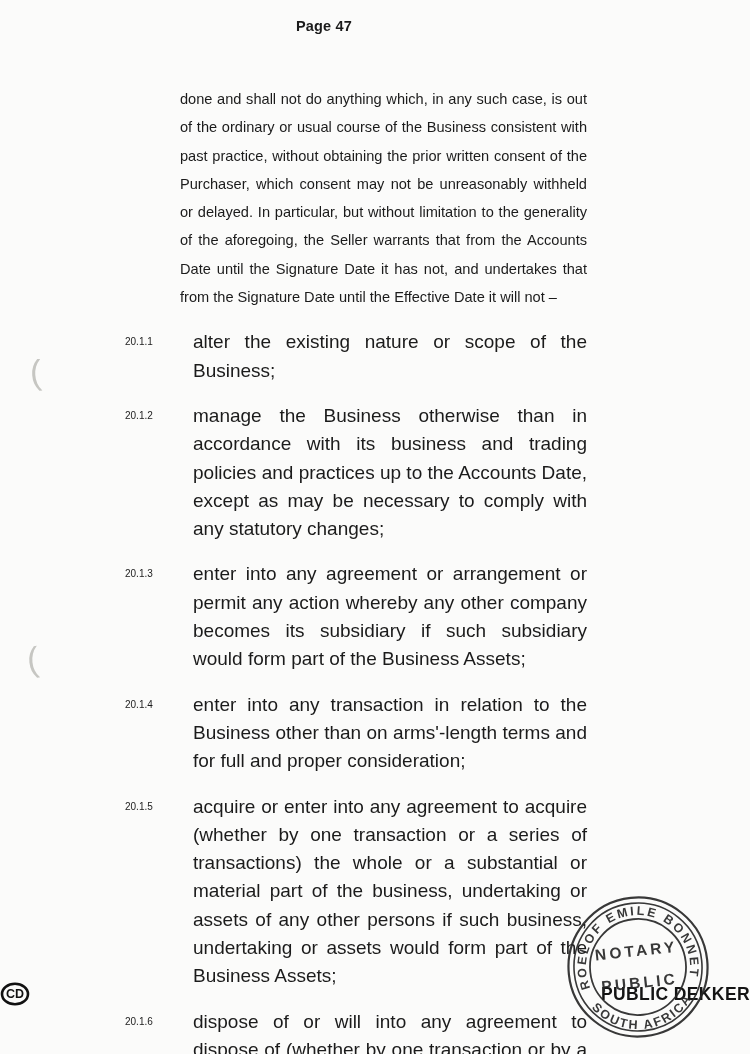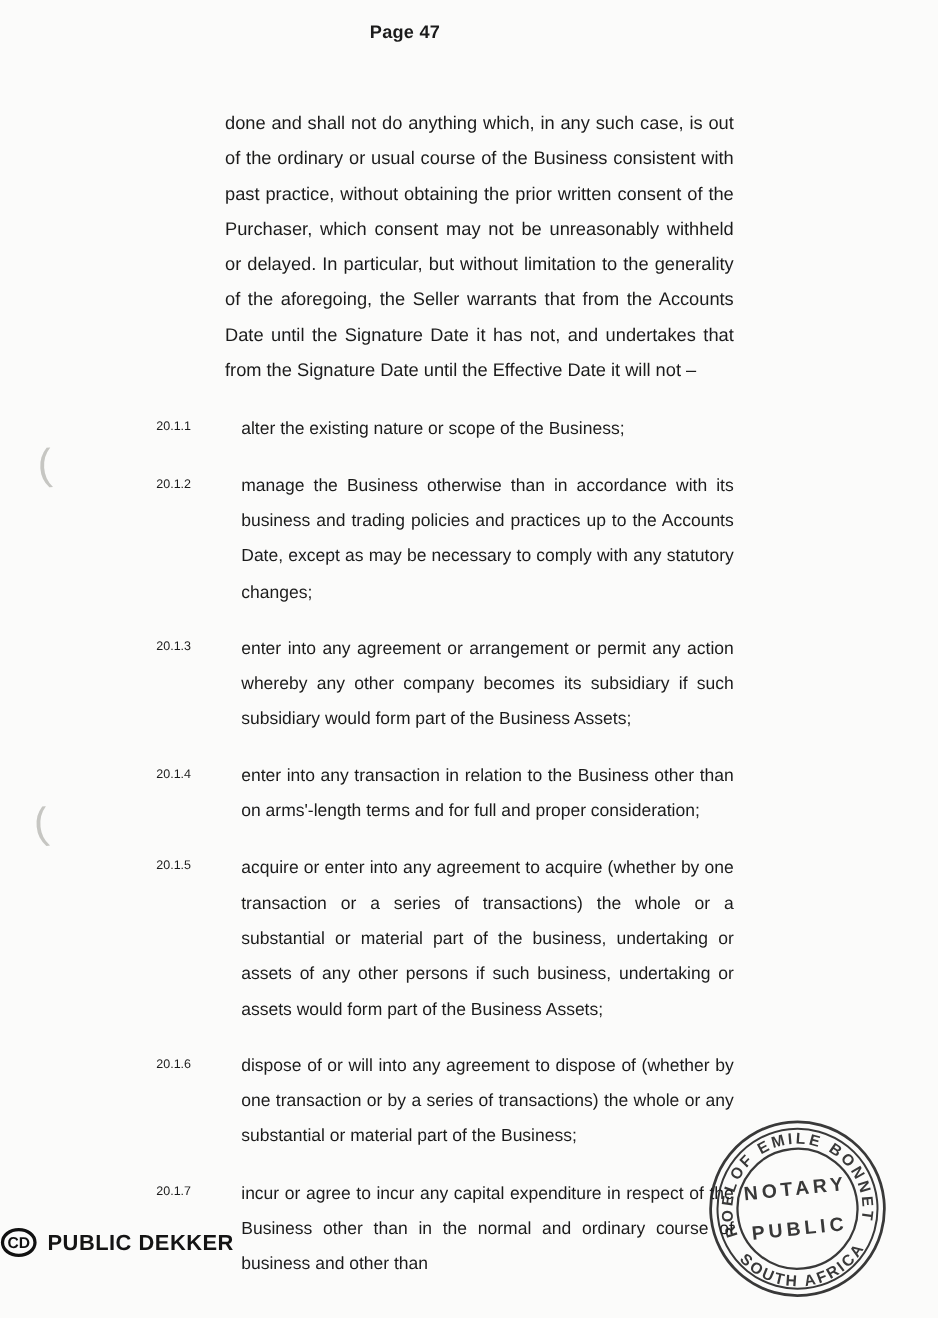--- a/index.html
+++ b/index.html
@@ -47,42 +47,42 @@
   .clause-num {
     flex: none;
     width: 68px;
     font-size: 10px;
     line-height: 28.3px;
   }
   .clause-text {
     flex: 1;
     margin: 0;
     text-align: justify;
-    font-size: 14px;
+    font-size: 19px;
     line-height: 28.3px;
   }
 
   
   .artifact {
     position: absolute;
     color: #c6c6c2;
     font-size: 34px;
     font-weight: 300;
     pointer-events: none;
   }
   .artifact.a1 { left: 30px; top: 353px; transform: rotate(-4deg); }
   .artifact.a2 { left: 27px; top: 640px; transform: rotate(-6deg); }
 
   .footer-logo {
     position: absolute;
     top: 982px;
     left: 0;
     width: 750px;
     display: flex;
-    justify-content: flex-start;
+    justify-content: space-between;
     align-items: center;
     gap: 8px;
   }
   .firm-name {
     font-size: 17.5px;
     font-weight: 800;
     letter-spacing: 0.4px;
     color: #141414;
     white-space: nowrap;
   }

